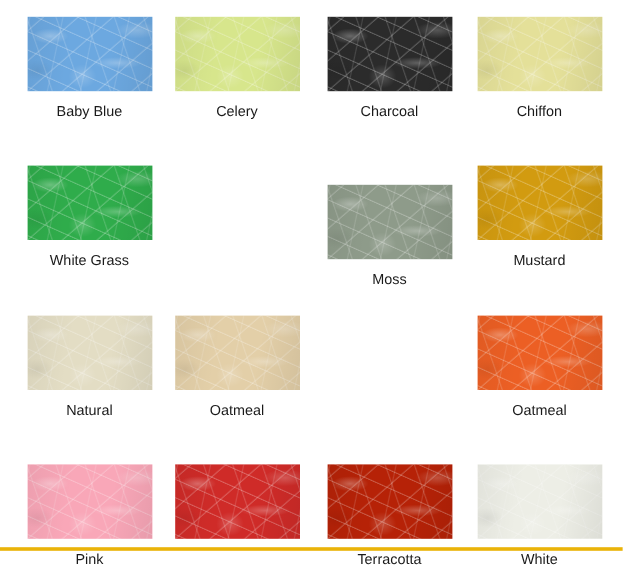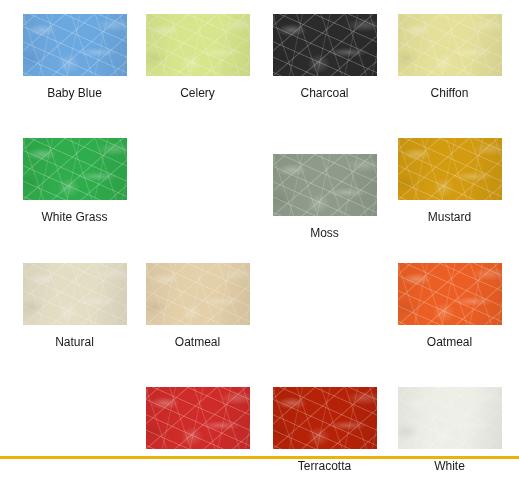--- a/index.html
+++ b/index.html
@@ -191,20 +191,29 @@
     </div>
     <div class="swatch-cell" style="left: 385px; top: 263px;">
       <div class="swatch-chip" title="Orange" style="background-color: rgb(236, 95, 36);">
         <div class="fiber-layer fiber-a"></div>
         <div class="fiber-layer fiber-b"></div>
         <div class="fiber-layer fiber-c"></div>
         <div class="fiber-layer fiber-d"></div>
       </div>
       <div class="swatch-label">Oatmeal</div>
     </div>
+    <div class="swatch-cell" style="left: 10px; top: 387px;">
+      <div class="swatch-chip" title="Pink" style="background-color: rgb(249, 167, 184);">
+        <div class="fiber-layer fiber-a"></div>
+        <div class="fiber-layer fiber-b"></div>
+        <div class="fiber-layer fiber-c"></div>
+        <div class="fiber-layer fiber-d"></div>
+      </div>
+      <div class="swatch-label">Pink</div>
+    </div>
     <div class="swatch-cell" style="left: 133px; top: 387px;">
       <div class="swatch-chip" title="Red" style="background-color: rgb(207, 43, 40);">
         <div class="fiber-layer fiber-a"></div>
         <div class="fiber-layer fiber-b"></div>
         <div class="fiber-layer fiber-c"></div>
         <div class="fiber-layer fiber-d"></div>
       </div>
     </div>
     <div class="swatch-cell" style="left: 260px; top: 387px;">
       <div class="swatch-chip" title="Terracotta" style="background-color: rgb(182, 34, 7);">

